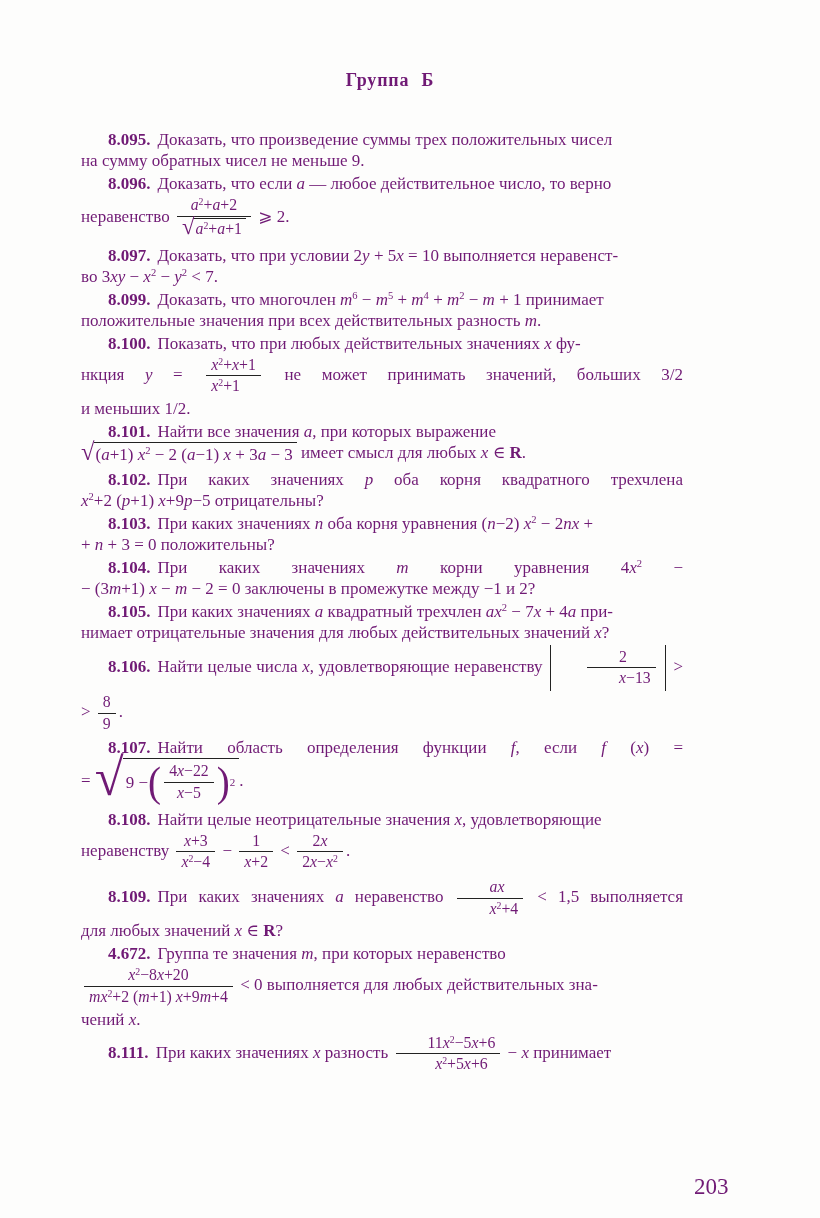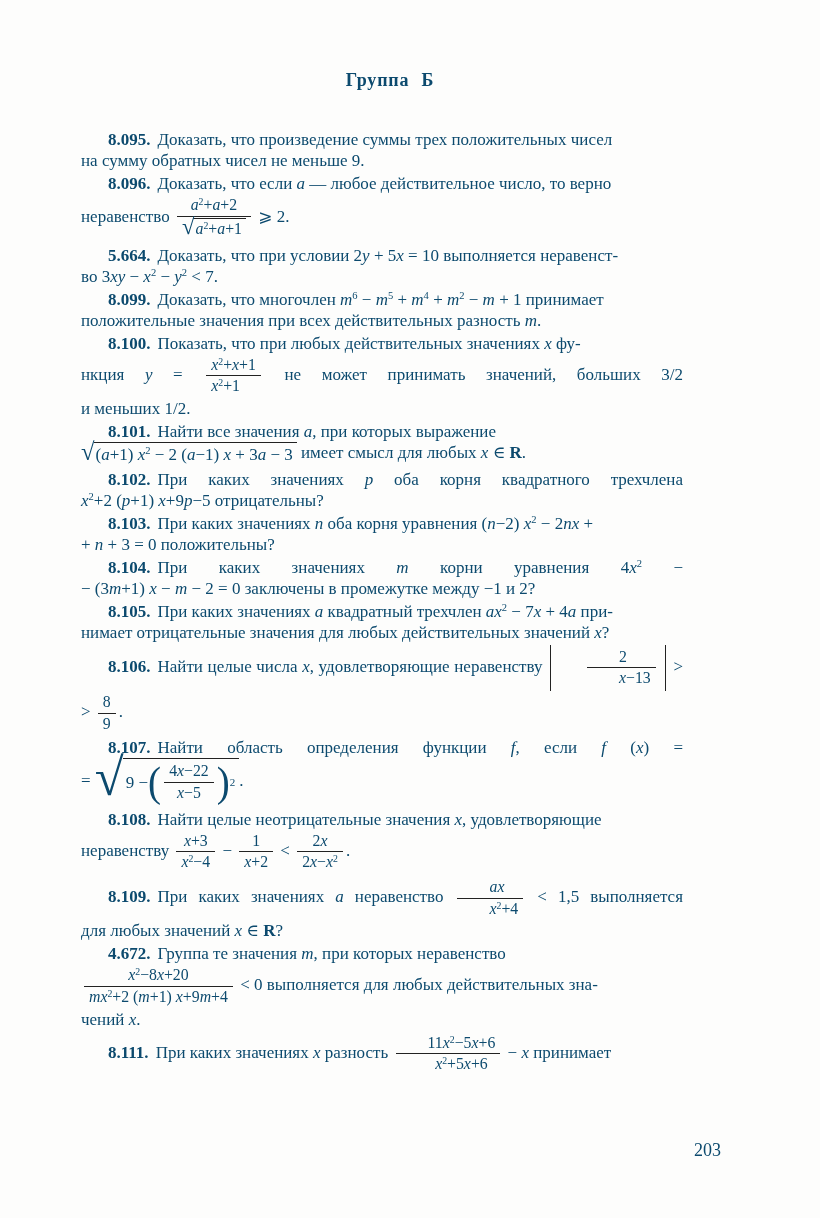--- a/index.html
+++ b/index.html
@@ -8,21 +8,21 @@
     background: #fdfdfc;
     overflow: hidden;
   }
   .page {
     position: relative;
     width: 784px; height: 1218px;
     box-sizing: border-box;
     padding: 70px 85px 16px 81px;
     font-family: "Liberation Serif", "DejaVu Serif", serif;
     font-size: 17px;
-    color: #0c4a6e;
+    color: #701a75;
     -webkit-font-smoothing: antialiased;
   }
   .title {
     font-size: 18px;
     font-weight: 700;
     text-align: center;
     letter-spacing: 0.8px;
     word-spacing: 7px;
     margin: 0 0 38px 0;
   }
@@ -98,44 +98,44 @@
   [data-name="problem-8.102"] [data-name="line-1"],
   [data-name="problem-8.104"] [data-name="line-1"],
   [data-name="problem-8.106"] [data-name="line-1"],
   [data-name="problem-8.107"] [data-name="line-1"],
   [data-name="problem-8.109"] [data-name="line-1"] {
     text-align: justify;
     text-align-last: justify;
   }
   .pagenum {
     position: absolute;
-    top: 1140px;
+    top: 1174px;
     left: 694px;
-    font-size: 18px;
+    font-size: 23px;
   }
 </style>
 </head>
 <body>
 
 <div class="page" data-name="book-page">
   <h1 class="title" data-name="section-title">Группа Б</h1>
   <main id="problems" data-name="problems-list">
       <p class="problem" data-name="problem-8.095">
         <span class="line first" data-name="line-1"><b class="pnum" data-name="problem-number">8.095.</b><span class="rn" data-name="text-run">Доказать, что произведение суммы трех положительных чисел</span></span>
         <span class="line" data-name="line-2"><span class="rn" data-name="text-run">на сумму обратных чисел не меньше 9.</span></span>
       </p>
       <p class="problem" data-name="problem-8.096">
         <span class="line first" data-name="line-1"><b class="pnum" data-name="problem-number">8.096.</b><span class="rn" data-name="text-run">Доказать, что если </span><i class="v" data-name="variable">a</i><span class="rn" data-name="text-run"> — любое действительное число, то верно</span></span>
         <span class="line" data-name="line-2"><span class="rn" data-name="text-run">неравенство </span><span class="frac" data-name="fraction"><span class="num" data-name="numerator"><i class="v" data-name="variable">a</i><sup class="sp" data-name="superscript">2</sup><span class="rn" data-name="text-run">+</span><i class="v" data-name="variable">a</i><span class="rn" data-name="text-run">+2</span></span><span class="den" data-name="denominator"><span class="sqrt" data-name="radical">
                 <span class="rad" data-name="radical-sign-icon">√</span>
                 <span class="radicand" data-name="radicand"><i class="v" data-name="variable">a</i><sup class="sp" data-name="superscript">2</sup><span class="rn" data-name="text-run">+</span><i class="v" data-name="variable">a</i><span class="rn" data-name="text-run">+1</span></span>
               </span></span></span><span class="rn" data-name="text-run"> ⩾ 2.</span></span>
       </p>
       <p class="problem" data-name="problem-8.097">
-        <span class="line first" data-name="line-1"><b class="pnum" data-name="problem-number">5.664.</b><span class="rn" data-name="text-run">Доказать, что при условии 2</span><i class="v" data-name="variable">y</i><span class="rn" data-name="text-run"> + 5</span><i class="v" data-name="variable">x</i><span class="rn" data-name="text-run"> = 10 выполняется неравенст-</span></span>
+        <span class="line first" data-name="line-1"><b class="pnum" data-name="problem-number">8.097.</b><span class="rn" data-name="text-run">Доказать, что при условии 2</span><i class="v" data-name="variable">y</i><span class="rn" data-name="text-run"> + 5</span><i class="v" data-name="variable">x</i><span class="rn" data-name="text-run"> = 10 выполняется неравенст-</span></span>
         <span class="line" data-name="line-2"><span class="rn" data-name="text-run">во 3</span><i class="v" data-name="variable">xy</i><span class="rn" data-name="text-run"> − </span><i class="v" data-name="variable">x</i><sup class="sp" data-name="superscript">2</sup><span class="rn" data-name="text-run"> − </span><i class="v" data-name="variable">y</i><sup class="sp" data-name="superscript">2</sup><span class="rn" data-name="text-run"> &lt; 7.</span></span>
       </p>
       <p class="problem" data-name="problem-8.099">
         <span class="line first" data-name="line-1"><b class="pnum" data-name="problem-number">8.099.</b><span class="rn" data-name="text-run">Доказать, что многочлен </span><i class="v" data-name="variable">m</i><sup class="sp" data-name="superscript">6</sup><span class="rn" data-name="text-run"> − </span><i class="v" data-name="variable">m</i><sup class="sp" data-name="superscript">5</sup><span class="rn" data-name="text-run"> + </span><i class="v" data-name="variable">m</i><sup class="sp" data-name="superscript">4</sup><span class="rn" data-name="text-run"> + </span><i class="v" data-name="variable">m</i><sup class="sp" data-name="superscript">2</sup><span class="rn" data-name="text-run"> − </span><i class="v" data-name="variable">m</i><span class="rn" data-name="text-run"> + 1 принимает</span></span>
         <span class="line" data-name="line-2"><span class="rn" data-name="text-run">положительные значения при всех действительных разность </span><i class="v" data-name="variable">m</i><span class="rn" data-name="text-run">.</span></span>
       </p>
       <p class="problem" data-name="problem-8.100">
         <span class="line first" data-name="line-1"><b class="pnum" data-name="problem-number">8.100.</b><span class="rn" data-name="text-run">Показать, что при любых действительных значениях </span><i class="v" data-name="variable">x</i><span class="rn" data-name="text-run"> фу-</span></span>
         <span class="line" data-name="line-2"><span class="rn" data-name="text-run">нкция </span><i class="v" data-name="variable">y</i><span class="rn" data-name="text-run"> = </span><span class="frac" data-name="fraction"><span class="num" data-name="numerator"><i class="v" data-name="variable">x</i><sup class="sp" data-name="superscript">2</sup><span class="rn" data-name="text-run">+</span><i class="v" data-name="variable">x</i><span class="rn" data-name="text-run">+1</span></span><span class="den" data-name="denominator"><i class="v" data-name="variable">x</i><sup class="sp" data-name="superscript">2</sup><span class="rn" data-name="text-run">+1</span></span></span><span class="rn" data-name="text-run"> не может принимать значений, больших 3/2</span></span>
         <span class="line" data-name="line-3"><span class="rn" data-name="text-run">и меньших 1/2.</span></span>

